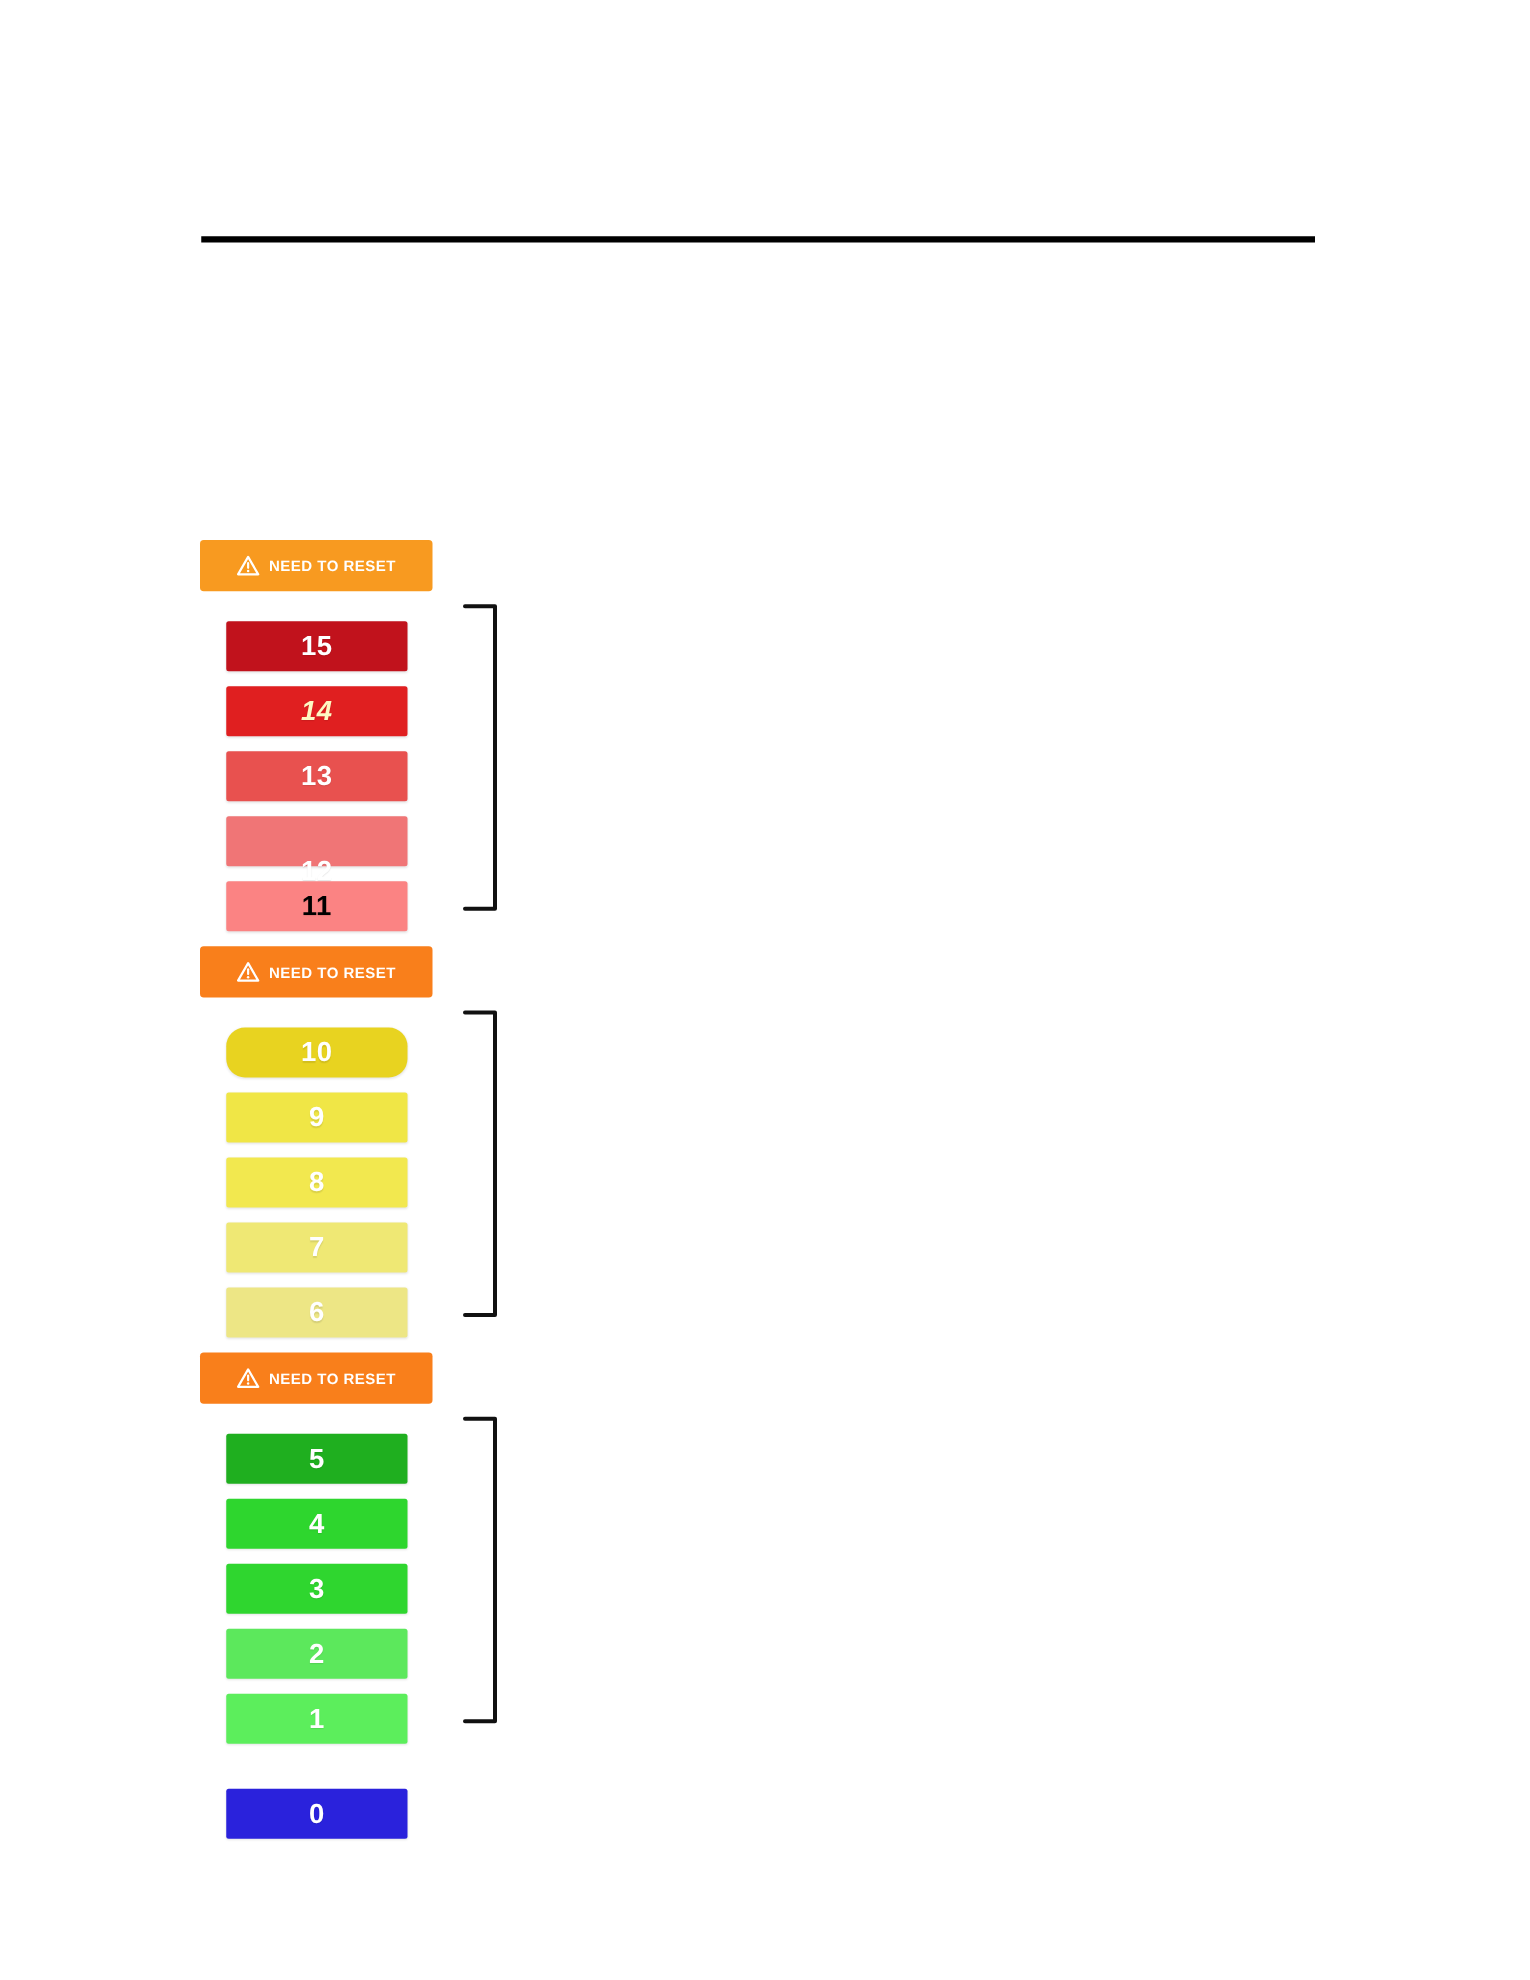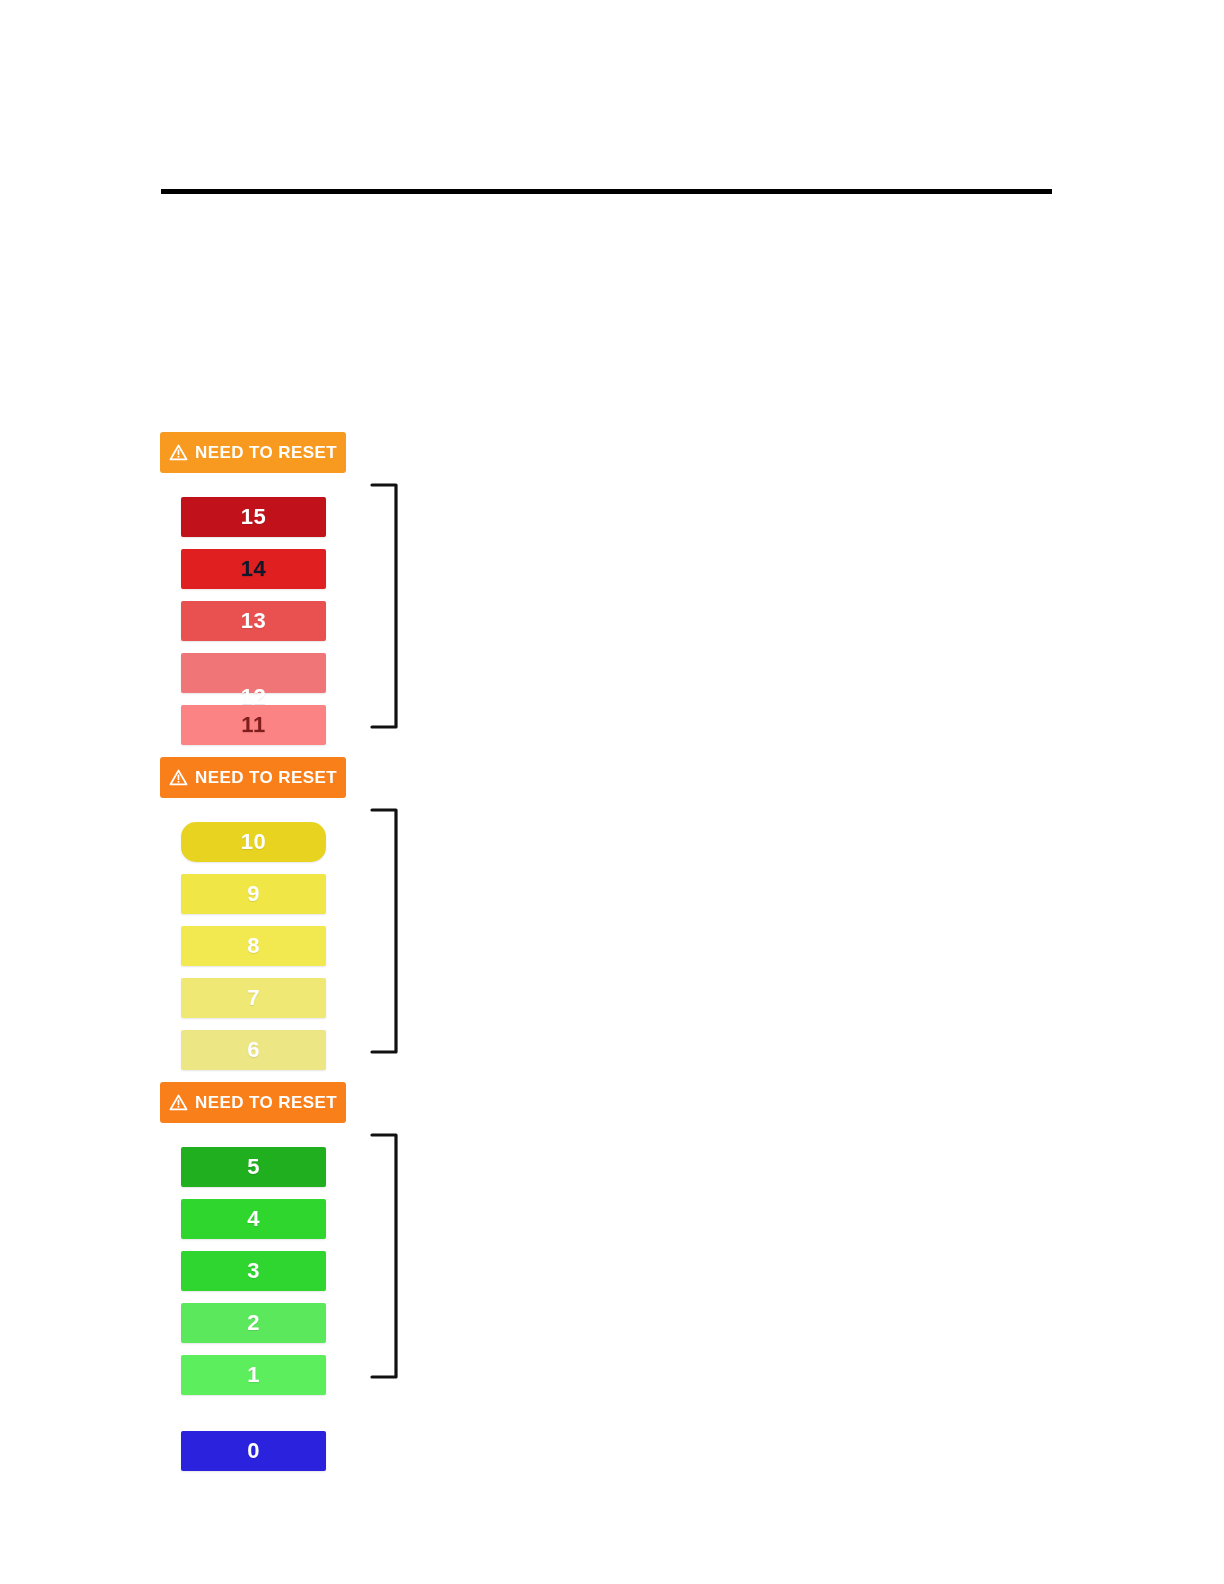--- a/index.html
+++ b/index.html
@@ -50,21 +50,21 @@
     padding: 0 8px;
   }
   .reset-badge .warn-icon {
     width: 19px;
     height: 19px;
     flex: 0 0 19px;
     display: block;
   }
   .reset-badge .badge-label {
     color: #ffffff;
-    font-size: 17px;
+    font-size: 12px;
     font-weight: bold;
     letter-spacing: 0.4px;
     line-height: 1;
     white-space: nowrap;
   }
 
   
   .bars {
     position: relative;
     margin-left: 21px;
@@ -116,30 +116,30 @@
           <path d="M12 9.4 V14.2" stroke="#FFFFFF" stroke-width="2.2" stroke-linecap="round"></path>
           <circle cx="12" cy="17.4" r="1.25" fill="#FFFFFF"></circle>
         </svg>
         <span class="badge-label" style="color: rgb(255, 255, 255);">NEED TO RESET</span>
       </div>
       <div class="bars">
         <div class="bar" style="background: rgb(193, 18, 28);">
           <span class="bar-label" style="color: rgb(255, 255, 255);">15</span>
         </div>
         <div class="bar" style="background: rgb(224, 31, 32);">
-          <span class="bar-label" style="color: #0f172a;">14</span>
+          <span class="bar-label" style="color: #fef9c3; font-style: italic;">14</span>
         </div>
         <div class="bar" style="background: rgb(232, 81, 79);">
           <span class="bar-label" style="color: #ffffff;">13</span>
         </div>
         <div class="bar" style="background: rgb(240, 117, 118);">
           <span class="bar-label" style="color: rgb(255, 255, 255); margin-top: 48px;">12</span>
         </div>
         <div class="bar" style="background: rgb(251, 131, 131);">
-          <span class="bar-label" style="color: #7f1d1d;">11</span>
+          <span class="bar-label" style="color: #000000;">11</span>
         </div>
         <div class="bracket" style="height: 248px;">
           <svg viewBox="0 0 33 248" preserveAspectRatio="none">
             <path d="M2 3 H26 V245 H2" fill="none" stroke="#111111" stroke-width="3.2" stroke-linecap="round" stroke-linejoin="round"></path>
           </svg>
         </div>
       </div>
     </div>
     <div class="group">
       <div class="reset-badge" style="background: rgb(249, 127, 27);">

